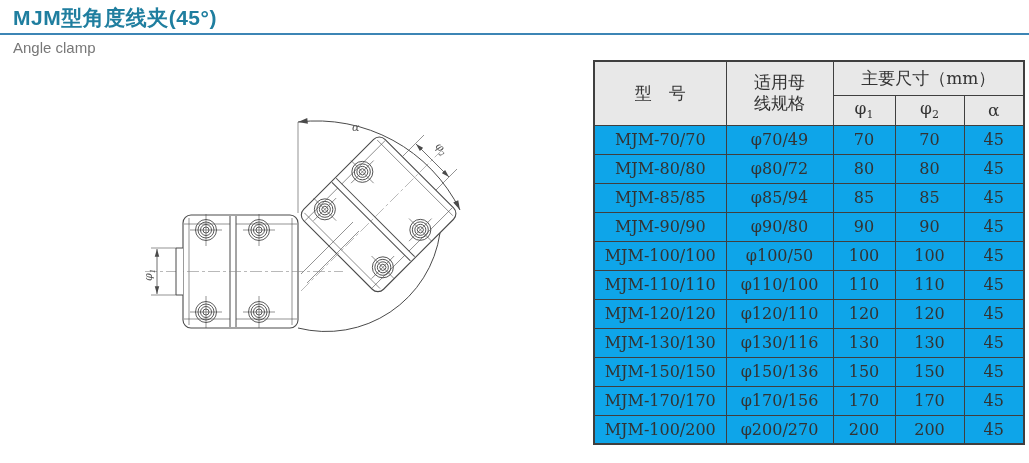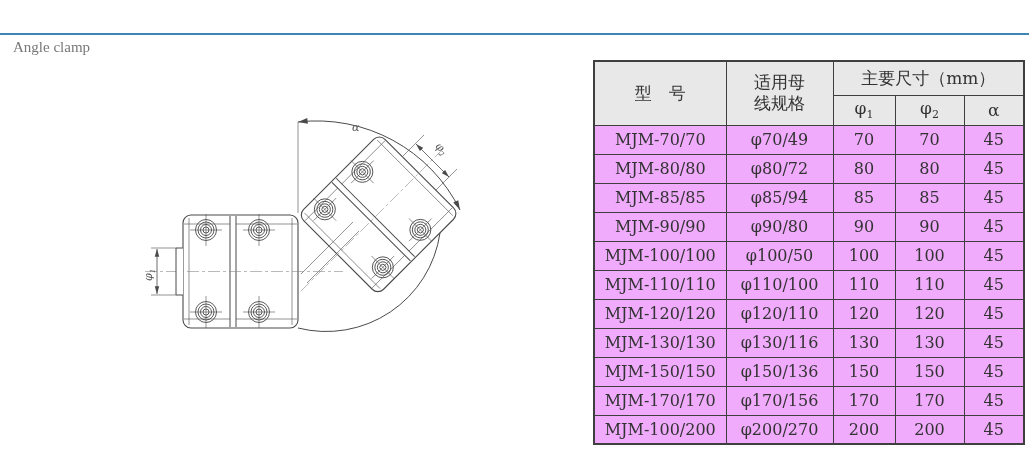--- a/index.html
+++ b/index.html
@@ -1,46 +1,47 @@
 <!DOCTYPE html>
 <html><head>
 <meta charset="utf-8">
 <style>
   html,body{margin:0;padding:0;background:#fff;}
   #page{position:relative;width:1029px;height:463px;background:#fff;overflow:hidden;
         font-family:"Liberation Sans",sans-serif;}
   .title{position:absolute;left:13px;top:4px;font-size:21px;font-weight:bold;
          color:#1f7e9f;letter-spacing:.5px;white-space:nowrap;}
   .rule{position:absolute;left:0;top:33px;width:1029px;height:2px;background:#3c85b5;}
-  .subtitle{position:absolute;left:13px;top:39px;font-size:15px;color:#777;font-family:Liberation Serif, serif;}
+  .subtitle{position:absolute;left:13px;top:39px;font-size:15px;color:#777;}
   .drawing{position:absolute;left:130px;top:95px;width:360px;height:272px;}
   svg .ln line, svg .ln path{stroke:#4a4a4a;stroke-width:1;fill:none;}
   svg .thin{stroke-width:.6 !important;}
   svg .body{fill:#fff;stroke:#4a4a4a;stroke-width:1.1;}
   svg circle{fill:none;stroke:#4a4a4a;stroke-width:.9;}
   svg .cl{stroke:#8a8a8a;stroke-width:.6;stroke-dasharray:12 3 3 3;fill:none;}
   svg .step{fill:#fff;stroke:#4a4a4a;stroke-width:1;}
   svg text{fill:#555;font-family:"DejaVu Serif",serif;font-style:italic;font-size:11px;}
   .tblwrap{position:absolute;left:593px;top:60px;}
   table.spec{border-collapse:collapse;table-layout:fixed;width:430px;
              font-family:"DejaVu Serif","Liberation Serif",serif;color:#333;}
   table.spec{border:2px solid #3f3f3f;}
   table.spec th,table.spec td{border:1px solid #3f3f3f;text-align:center;
              vertical-align:middle;padding:0;font-weight:normal;}
   table.spec thead th{background:#e8e8e8;font-size:17px;}
-  table.spec td{font-size:16px;background:#f0abfc;}
+  table.spec td{font-size:16px;background:#0ea5e9;}
   tr.h1{height:34px;} tr.h2{height:30px;} tbody tr{height:29px;}
   th.spec2line{white-space:pre-line;line-height:1.25;}
   sub{font-size:11px;}
 </style>
 </head>
 <body>
 
 <div id="page">
 
+  <div class="title">MJM型角度线夹(45°)</div>
   <div class="rule"></div>
   <div class="subtitle">Angle clamp</div>
 
   <svg class="drawing" viewBox="0 0 360 272">
     <defs>
       <marker id="arw" viewBox="0 0 12 8" refX="11.5" refY="4" markerWidth="11" markerHeight="7" orient="auto-start-reverse">
         <path d="M0.5,0.8 L11.5,4 L0.5,7.2 z" fill="#4a4a4a"></path>
       </marker>
       <g id="bolt">
         <line x1="-16" y1="0" x2="16" y2="0" stroke="#4a4a4a" stroke-width="0.6"></line>

